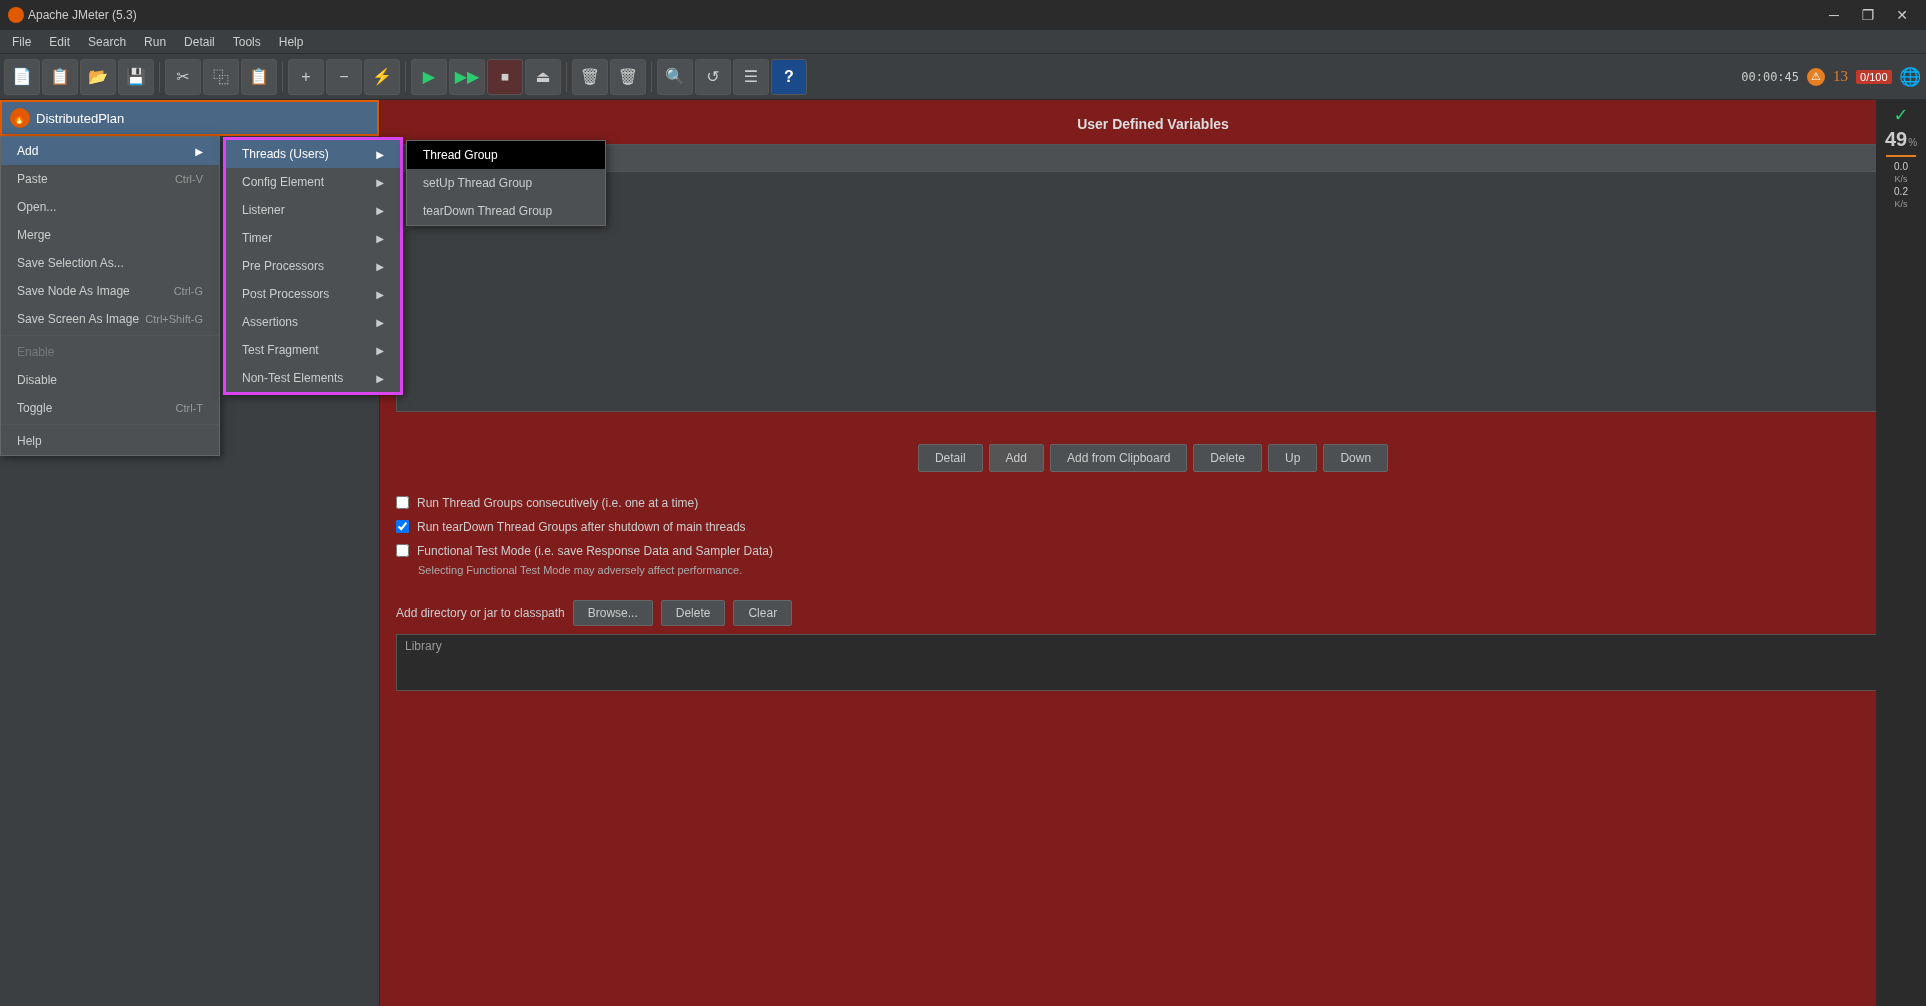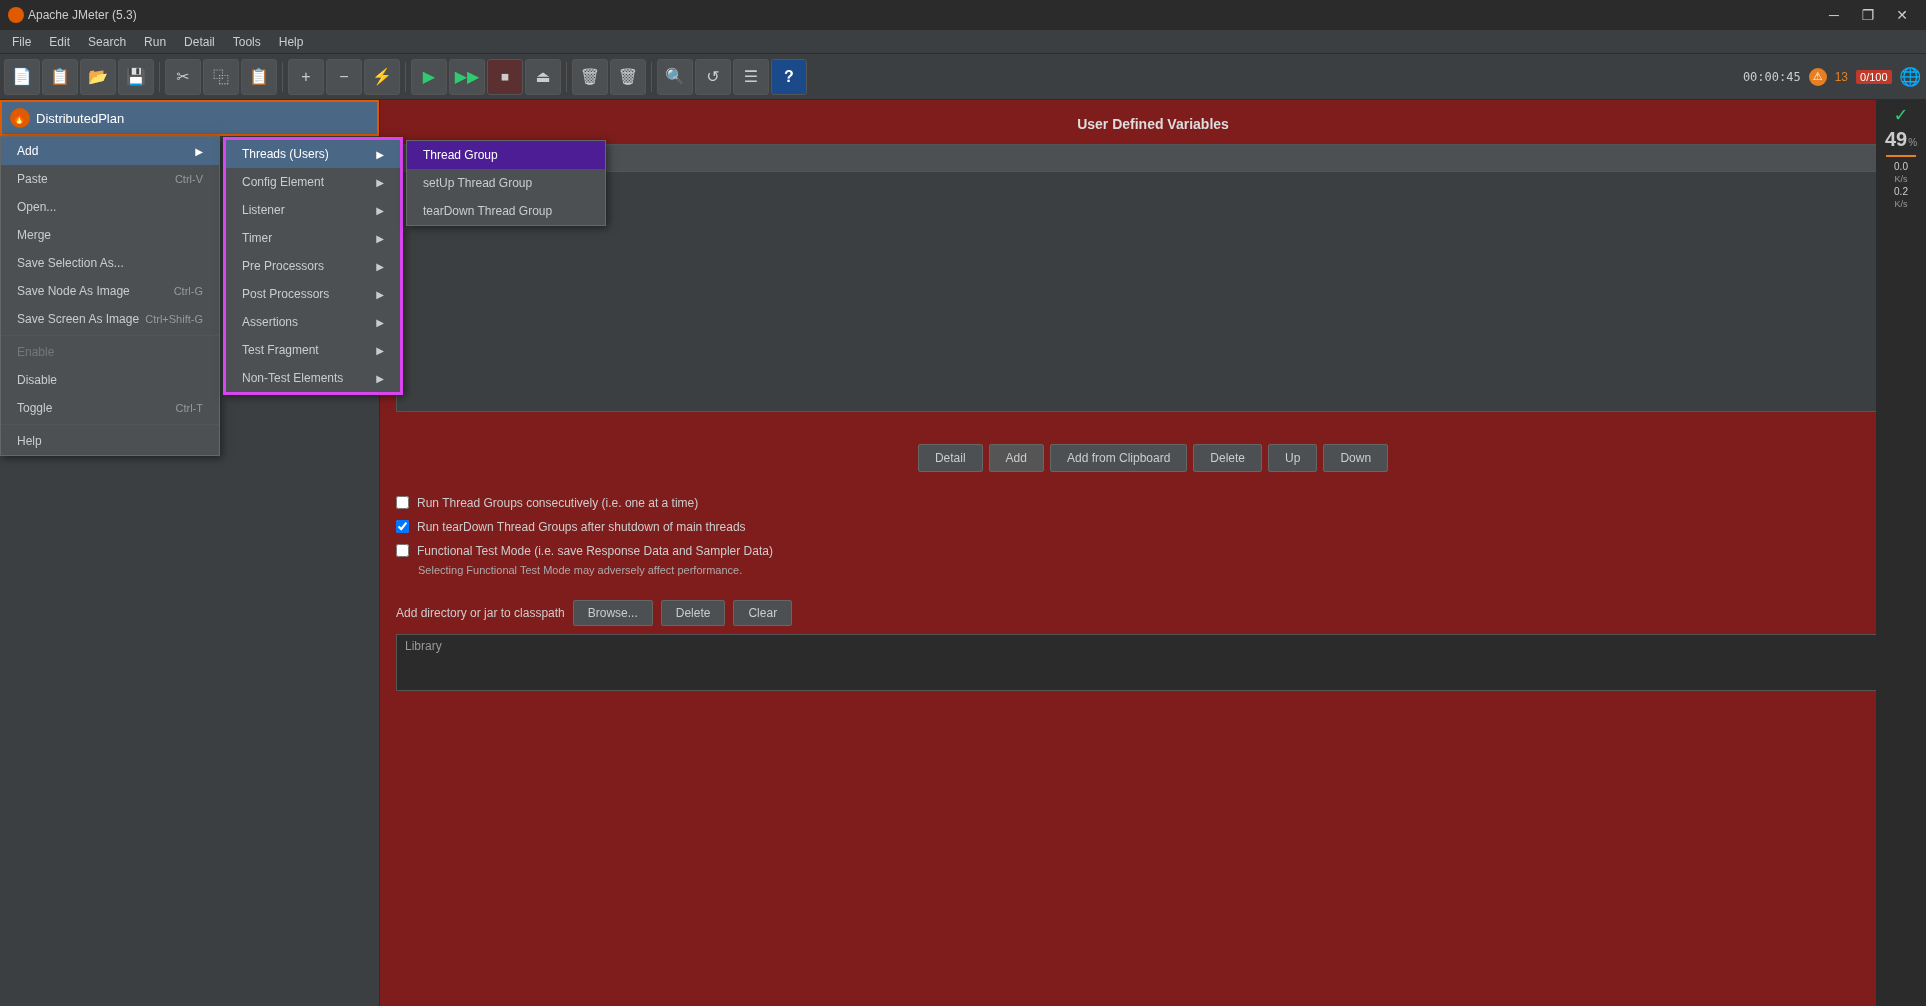--- a/index.html
+++ b/index.html
@@ -367,21 +367,21 @@
     
     .ctx-item.add-highlighted {
       background: #4a6785;
       color: #fff;
     }
     .ctx-item.threads-highlighted {
       background: #4a6785;
       color: #fff;
     }
     .ctx-item.thread-group-highlighted {
-      background: #4c1d95;
+      background: #000000;
       color: #fff;
     }
   </style>
 </head>
 <body>
 
 <div id="title-bar">
   <div class="title-left">
     <span class="title-icon"></span>
     <span>Apache JMeter (5.3)</span>
@@ -468,21 +468,21 @@
   </button>
   <button class="toolbar-btn" title="Help" style="background:#1a4a8a;color:#fff;font-weight:bold;">
     <span>?</span>
   </button>
 
   <div class="toolbar-right">
     <span class="timer-display">00:00:45</span>
     <span class="warning-badge">
       ⚠
     </span>
-    <span style="color:#e67e22;font-size:12px;">13</span>
+    <span style="color:#e67e22;font-size:15px;font-family:Liberation Serif, serif;">13</span>
     <span class="error-badge">0/100</span>
     <span style="font-size:18px;">🌐</span>
   </div>
 </div>
 
 <div id="main-area">
 
   <div id="left-panel">
     <div class="tree-item">
       <div class="tree-item-icon">🔥</div>

